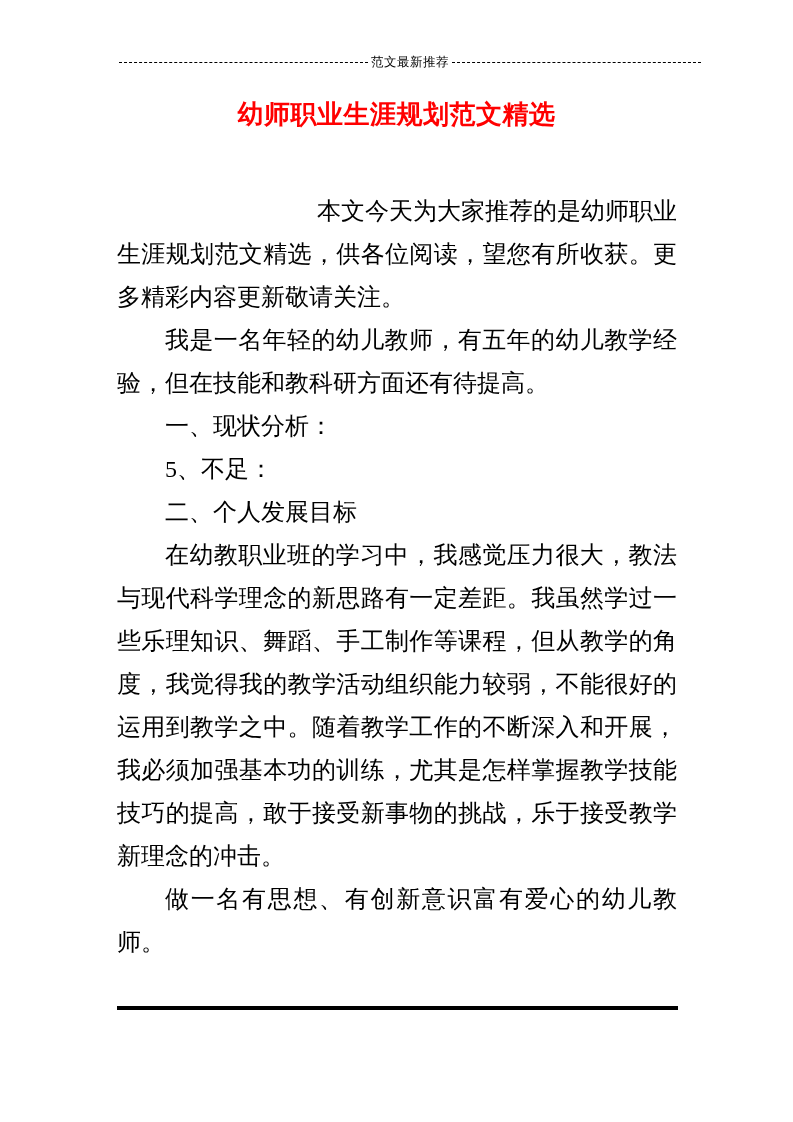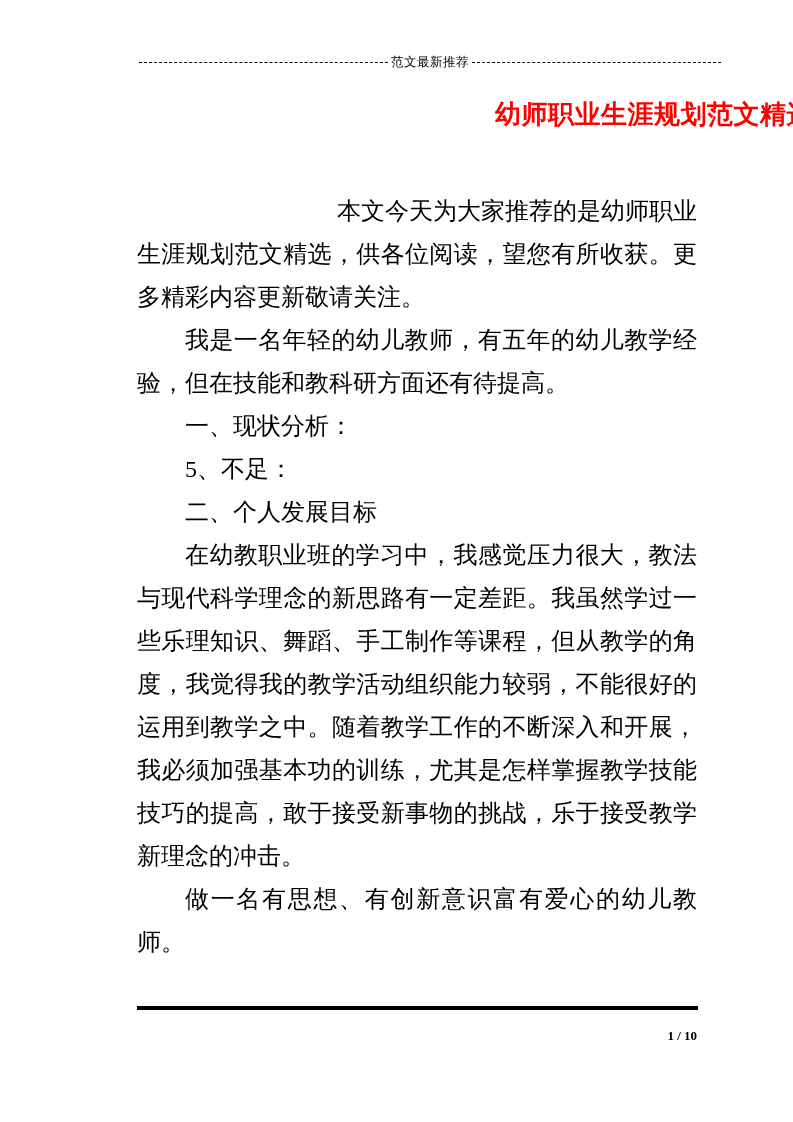--- a/index.html
+++ b/index.html
@@ -11,21 +11,20 @@
     background: #ffffff;
     overflow: hidden;
     font-family: "Liberation Serif", "DejaVu Serif", serif;
     color: #000000;
   }
   .page {
     position: relative;
     width: 685px;
     height: 1122px;
     background: #ffffff;
-    margin-left: 20px;
   }
   
   .doc-header {
     position: absolute;
     top: 53px;
     left: 119px;
     width: 582px;
     height: 18px;
     display: flex;
     align-items: center;
@@ -42,21 +41,21 @@
     white-space: nowrap;
     letter-spacing: 0.5px;
   }
   
   .doc-title {
     position: absolute;
     top: 99px;
     left: 0;
     width: 793px;
     margin: 0;
-    text-align: right;
+    text-align: center;
     font-size: 26px;
     line-height: 32px;
     font-weight: bold;
     letter-spacing: 0.5px;
   }
   
   .doc-body {
     position: absolute;
     top: 190px;
     left: 117px;
@@ -112,15 +111,14 @@
     <p>我是一名年轻的幼儿教师，有五年的幼儿教学经验，但在技能和教科研方面还有待提高。</p>
     <p>一、现状分析：</p>
     <p>5、不足：</p>
     <p>二、个人发展目标</p>
     <p>在幼教职业班的学习中，我感觉压力很大，教法与现代科学理念的新思路有一定差距。我虽然学过一些乐理知识、舞蹈、手工制作等课程，但从教学的角度，我觉得我的教学活动组织能力较弱，不能很好的运用到教学之中。随着教学工作的不断深入和开展，我必须加强基本功的训练，尤其是怎样掌握教学技能技巧的提高，敢于接受新事物的挑战，乐于接受教学新理念的冲击。</p>
     <p>做一名有思想、有创新意识富有爱心的幼儿教师。</p>
   </div>
 
   <div class="footer-rule"></div>
 
-  <div class="page-number">1 / 10</div>
 
 </div>
 
 </body></html>

